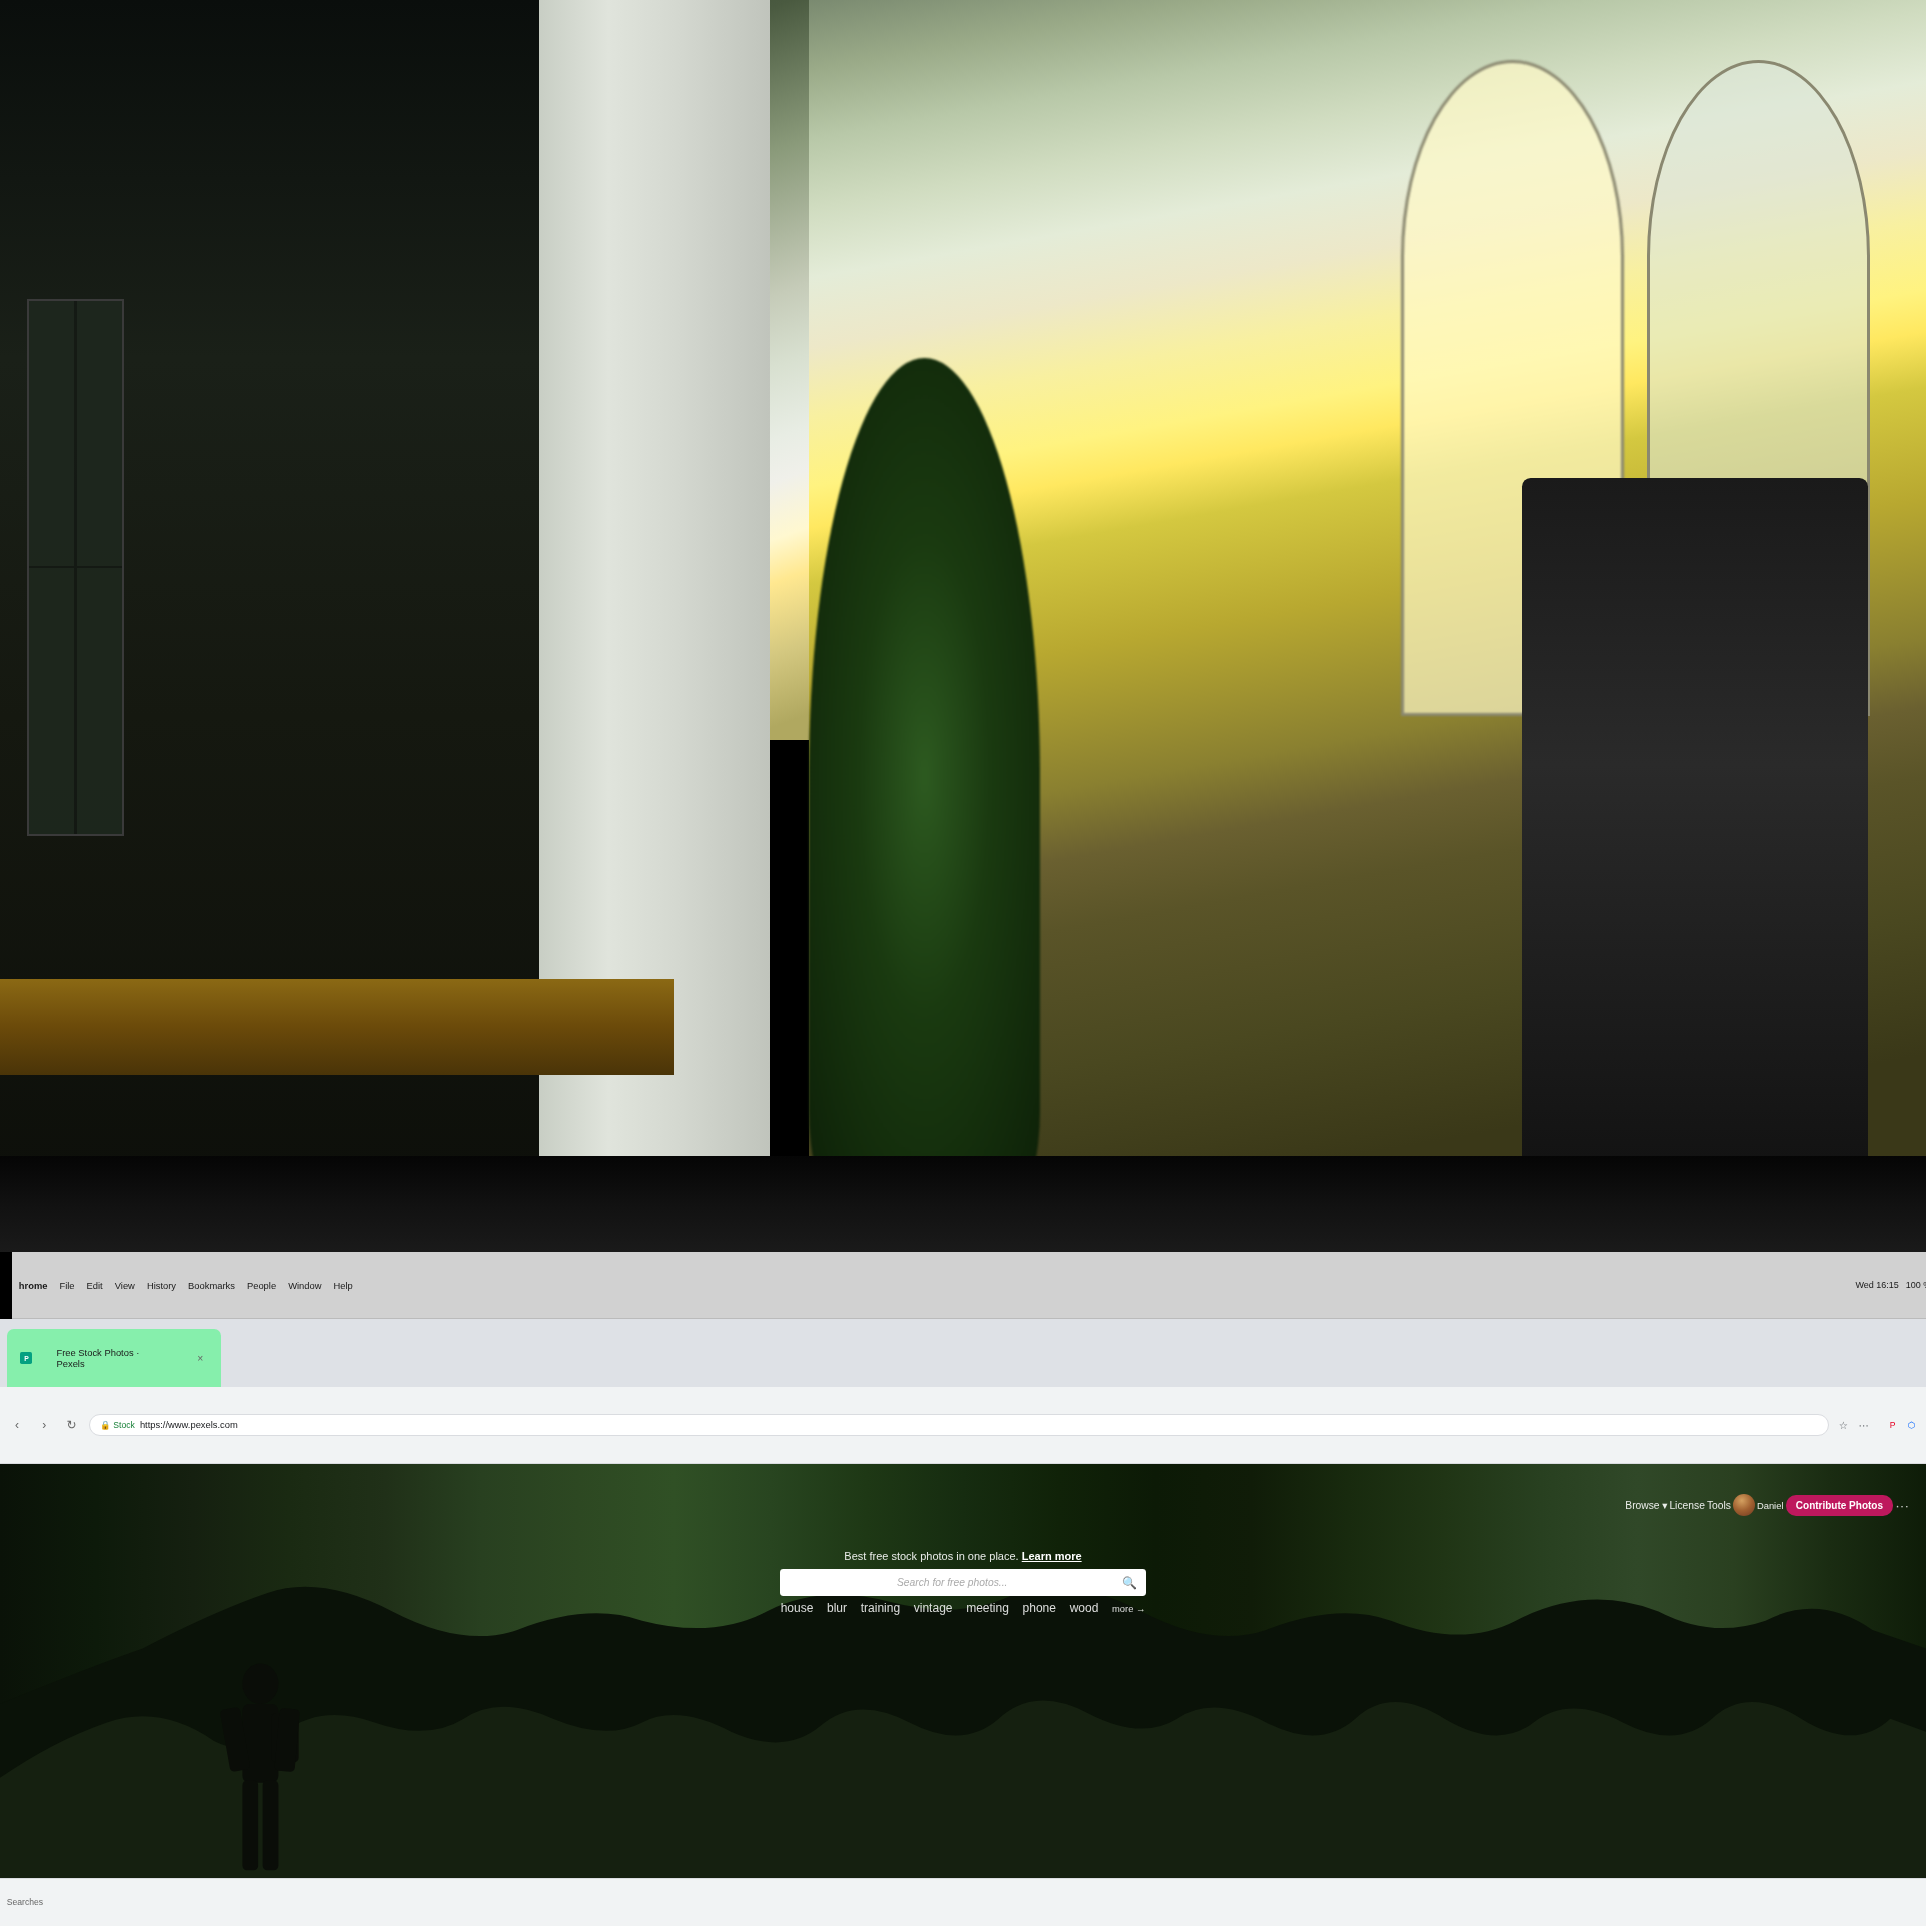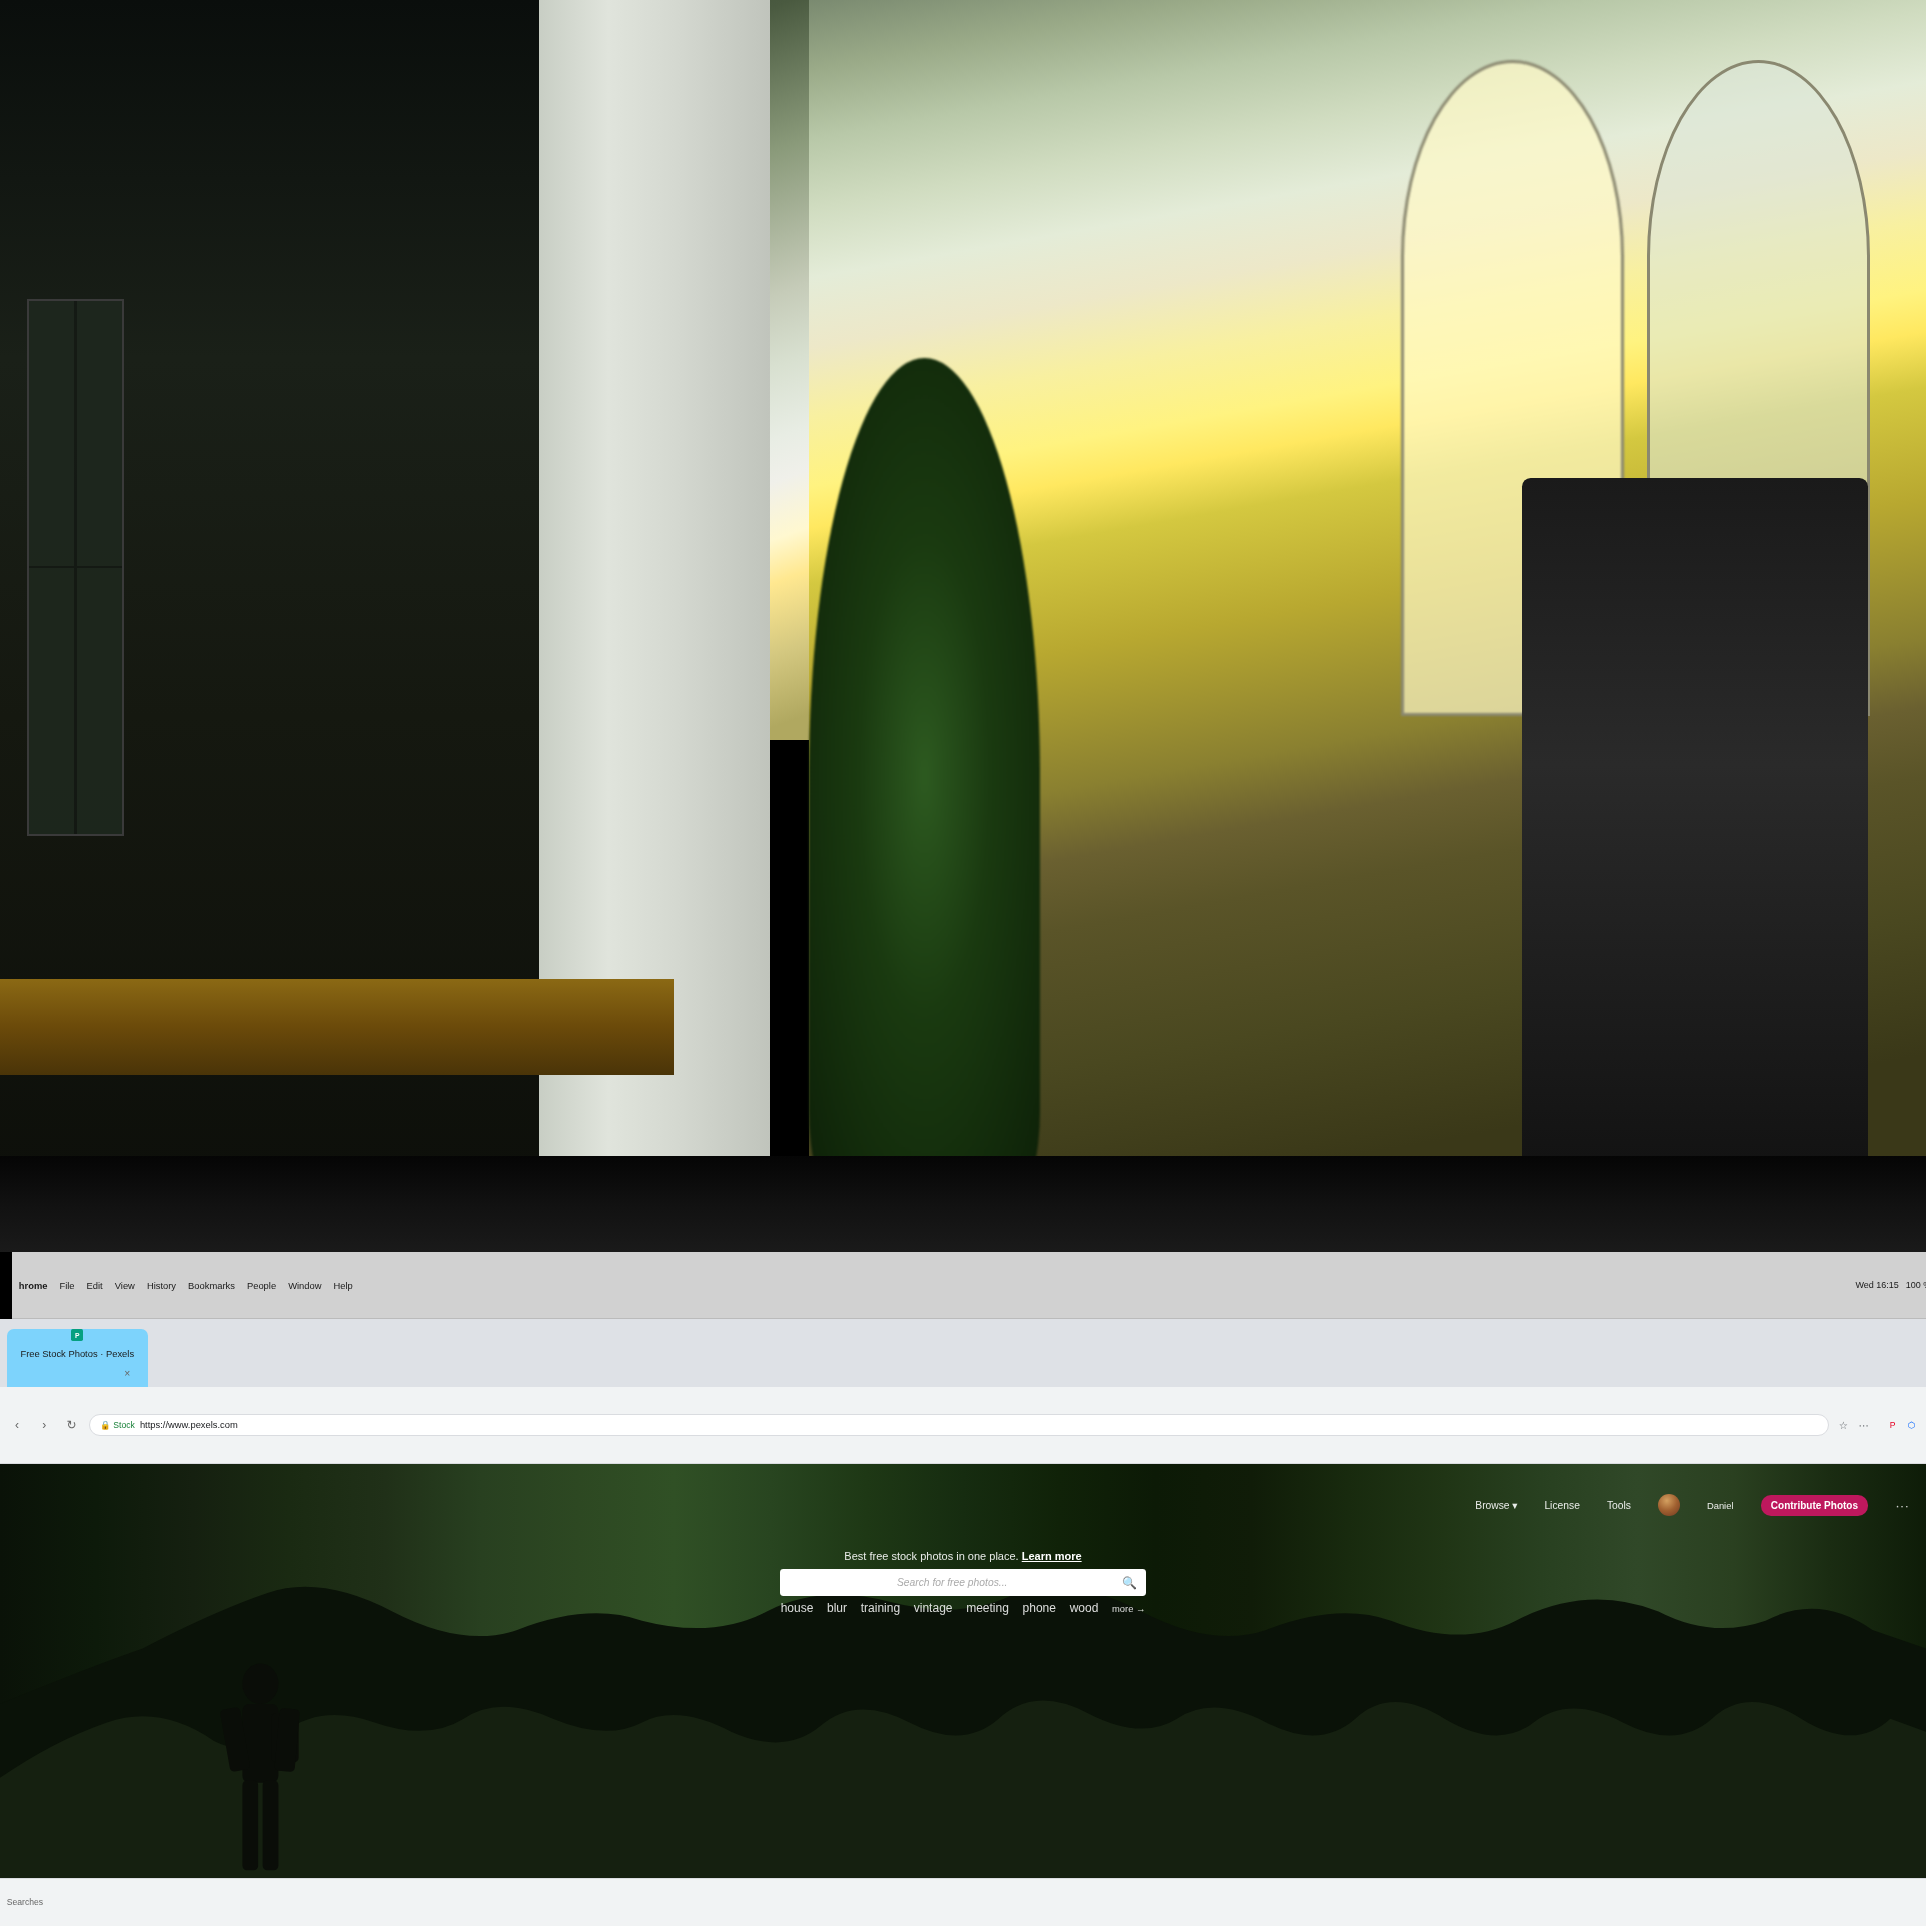--- a/index.html
+++ b/index.html
@@ -215,32 +215,31 @@
       left: 0;
       width: 100%;
       height: 3.5%;
       background: #dee1e6;
       display: flex;
       align-items: flex-end;
       padding: 0 6.8px;
     }
 
     .chrome-tab {
-      background: #7dd3fc;
+      background: #86efac;
       height: 85%;
       padding: 0 13.7px;
       display: flex;
       align-items: center;
-      gap: 7px;
+      gap: 24px;
       border-radius: 6.8px 6.8px 0 0;
       font-size: 9.4px;
       color: #1a1a1a;
       min-width: 128px;
       max-width: 214px;
-      flex-direction: column;
     }
 
     .tab-favicon {
       width: 12px;
       height: 12px;
       background: #05A081;
       border-radius: 1.7px;
       display: flex;
       align-items: center;
       justify-content: center;
@@ -402,21 +401,21 @@
       z-index: 10;
     }
 
     .pexels-logo-area {
       flex: 1;
     }
 
     .pexels-nav-links {
       display: flex;
       align-items: center;
-      gap: 27px;
+      gap: 2px;
     }
 
     .nav-link {
       color: rgba(255,255,255,0.9);
       font-size: 10.3px;
       cursor: pointer;
       text-decoration: none;
     }
 
     .browse-link {

